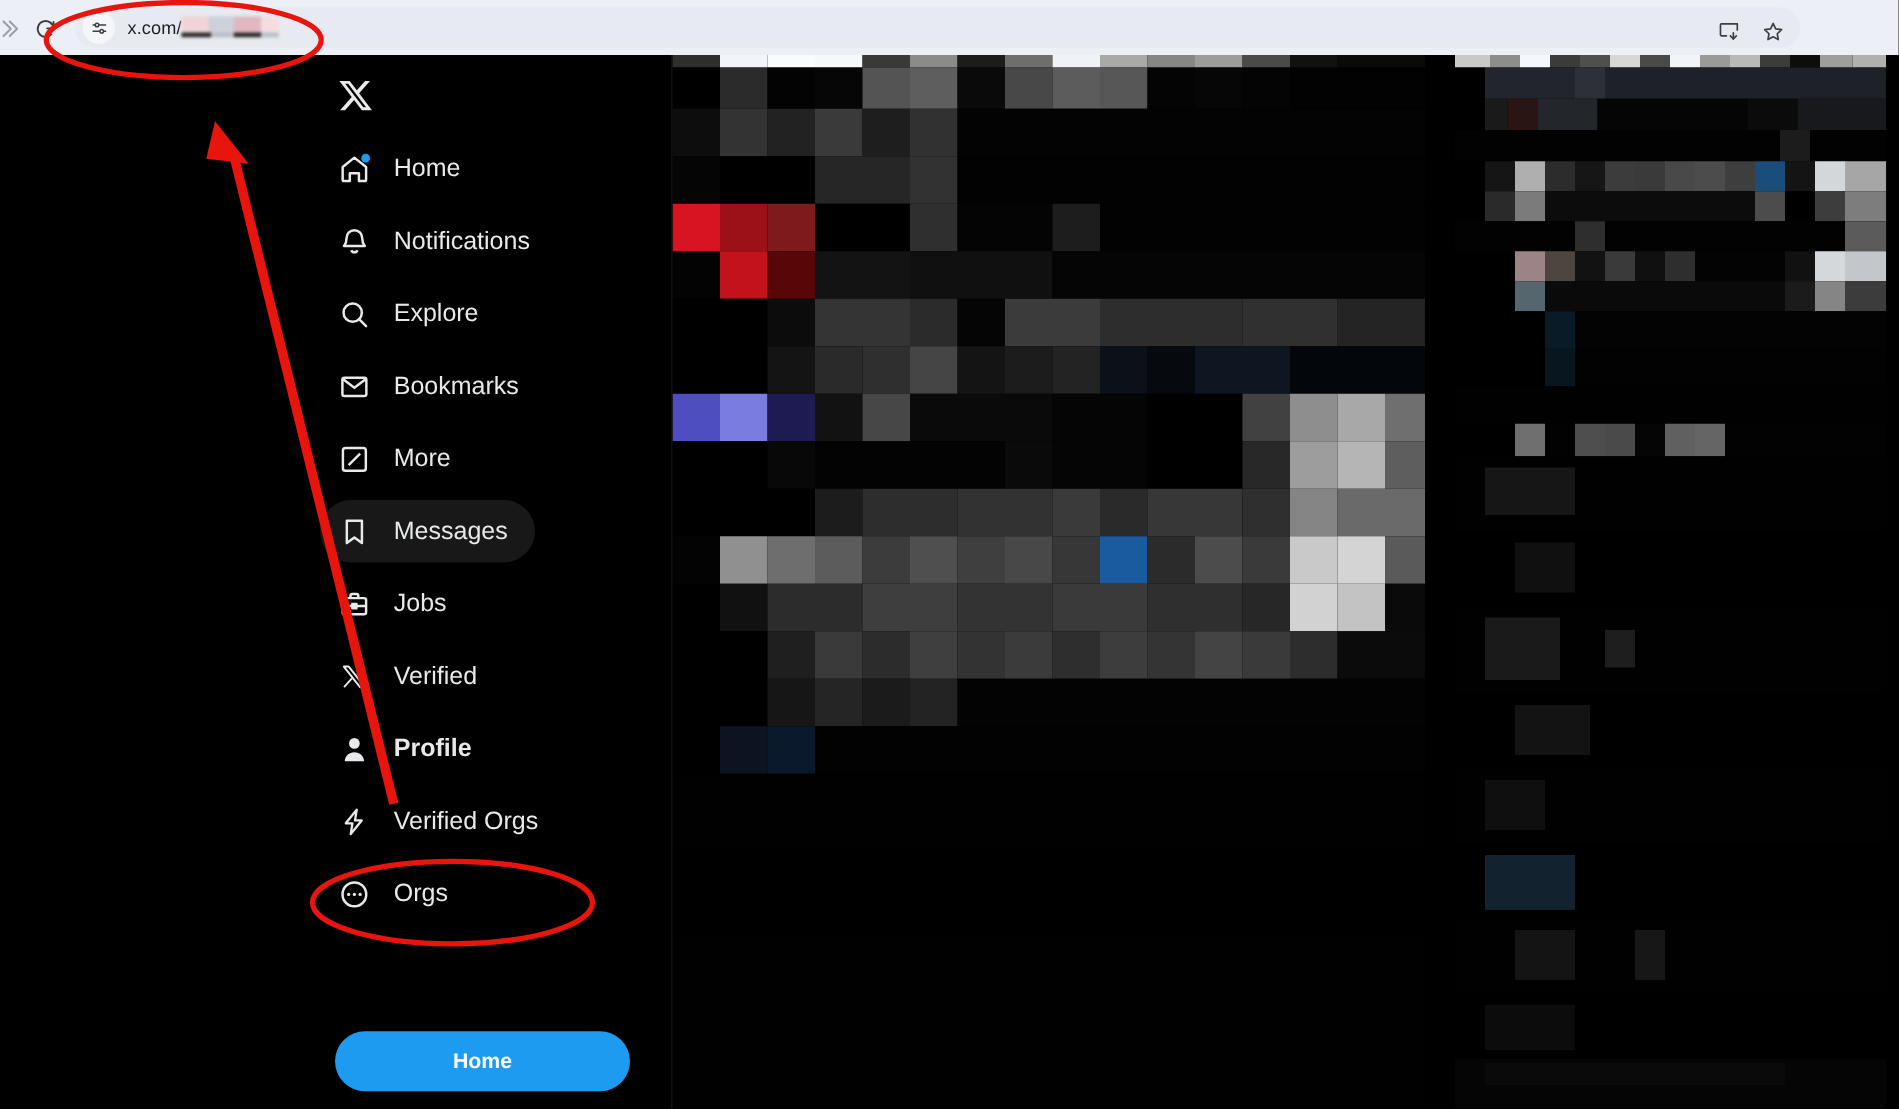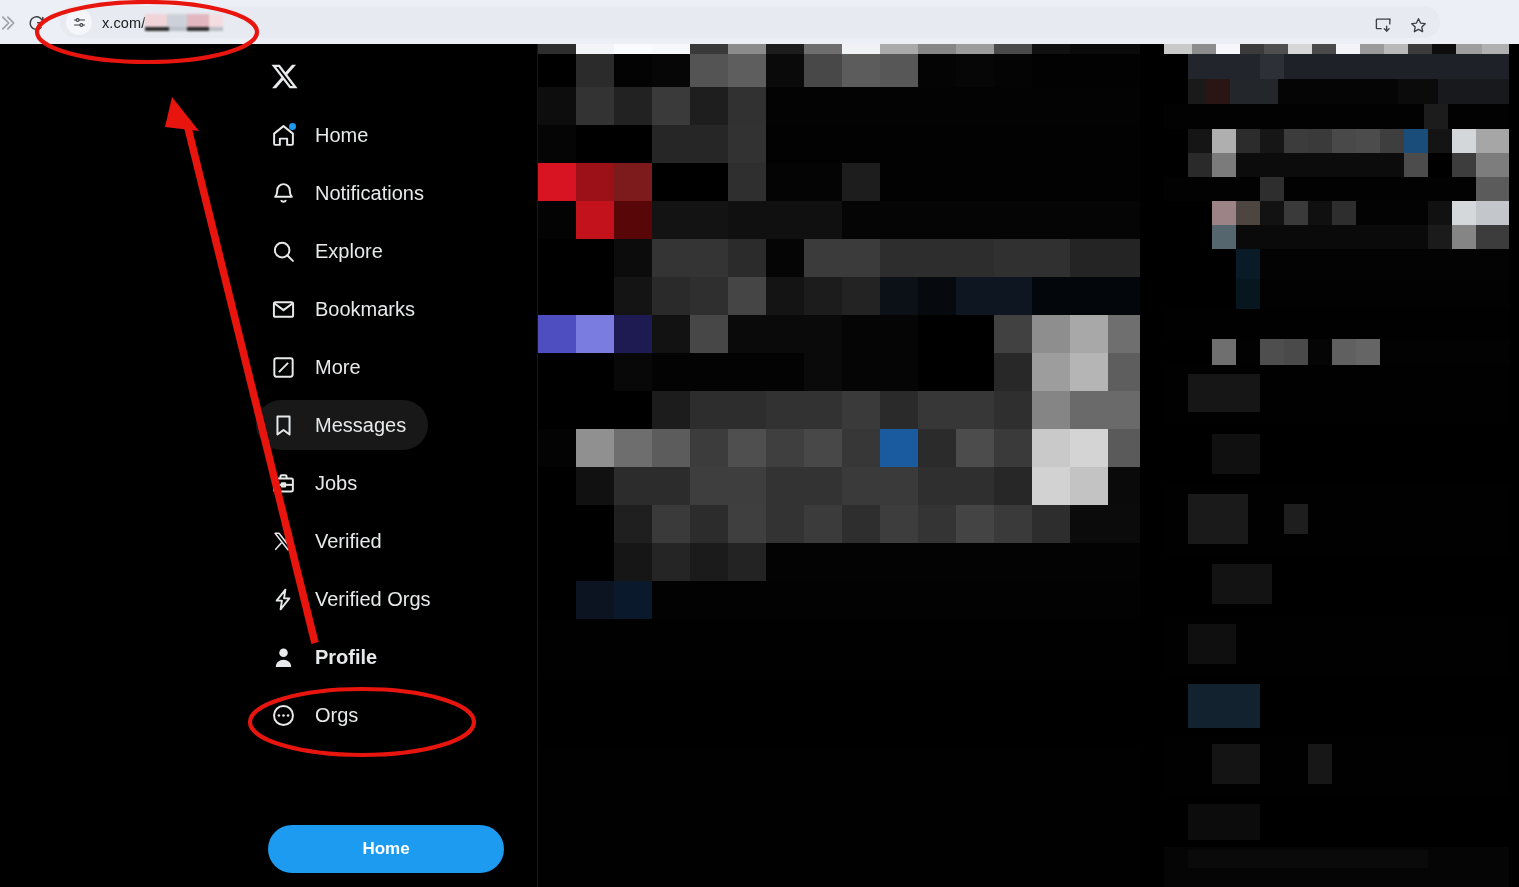--- a/index.html
+++ b/index.html
@@ -254,37 +254,37 @@
           <span class="ico">
             <svg width="23" height="23" viewBox="0 0 24 24" fill="none" stroke="currentColor" stroke-width="1.6" stroke-linejoin="round">
               <path d="M3.2 3.4h4.1l13.5 17.2h-4.1z"></path>
               <line x1="3.4" y1="20.6" x2="9.9" y2="13.3"></line>
               <line x1="14.4" y1="10.2" x2="20.6" y2="3.4"></line>
             </svg>
           </span>
           <span class="lbl">Verified</span>
         </div>
 
-        <div class="nav-item">
-          <span class="ico">
-            <svg width="25" height="25" viewBox="0 0 24 24" fill="none" stroke="currentColor" stroke-width="1.8" stroke-linejoin="round">
-              <path d="M13.8 2.6L5.4 13.1h5.1l-1.3 8.3 8.4-10.5h-5.1z"></path>
-            </svg>
-          </span>
-          <span class="lbl">Verified Orgs</span>
-        </div>
-
         <div class="nav-item bold">
           <span class="ico">
             <svg width="25" height="25" viewBox="0 0 24 24" fill="currentColor">
               <circle cx="12" cy="7.4" r="4.1"></circle>
               <path d="M4.6 21.2c0-4.1 3.3-7 7.4-7s7.4 2.9 7.4 7z"></path>
             </svg>
           </span>
           <span class="lbl">Profile</span>
+        </div>
+
+        <div class="nav-item">
+          <span class="ico">
+            <svg width="25" height="25" viewBox="0 0 24 24" fill="none" stroke="currentColor" stroke-width="1.8" stroke-linejoin="round">
+              <path d="M13.8 2.6L5.4 13.1h5.1l-1.3 8.3 8.4-10.5h-5.1z"></path>
+            </svg>
+          </span>
+          <span class="lbl">Verified Orgs</span>
         </div>
 
         <div class="nav-item">
           <span class="ico">
             <svg width="25" height="25" viewBox="0 0 24 24" fill="none" stroke="currentColor" stroke-width="1.9">
               <circle cx="12" cy="12" r="9.1"></circle>
               <circle cx="7.6" cy="12" r="1.25" fill="currentColor" stroke="none"></circle>
               <circle cx="12" cy="12" r="1.25" fill="currentColor" stroke="none"></circle>
               <circle cx="16.4" cy="12" r="1.25" fill="currentColor" stroke="none"></circle>
             </svg>

